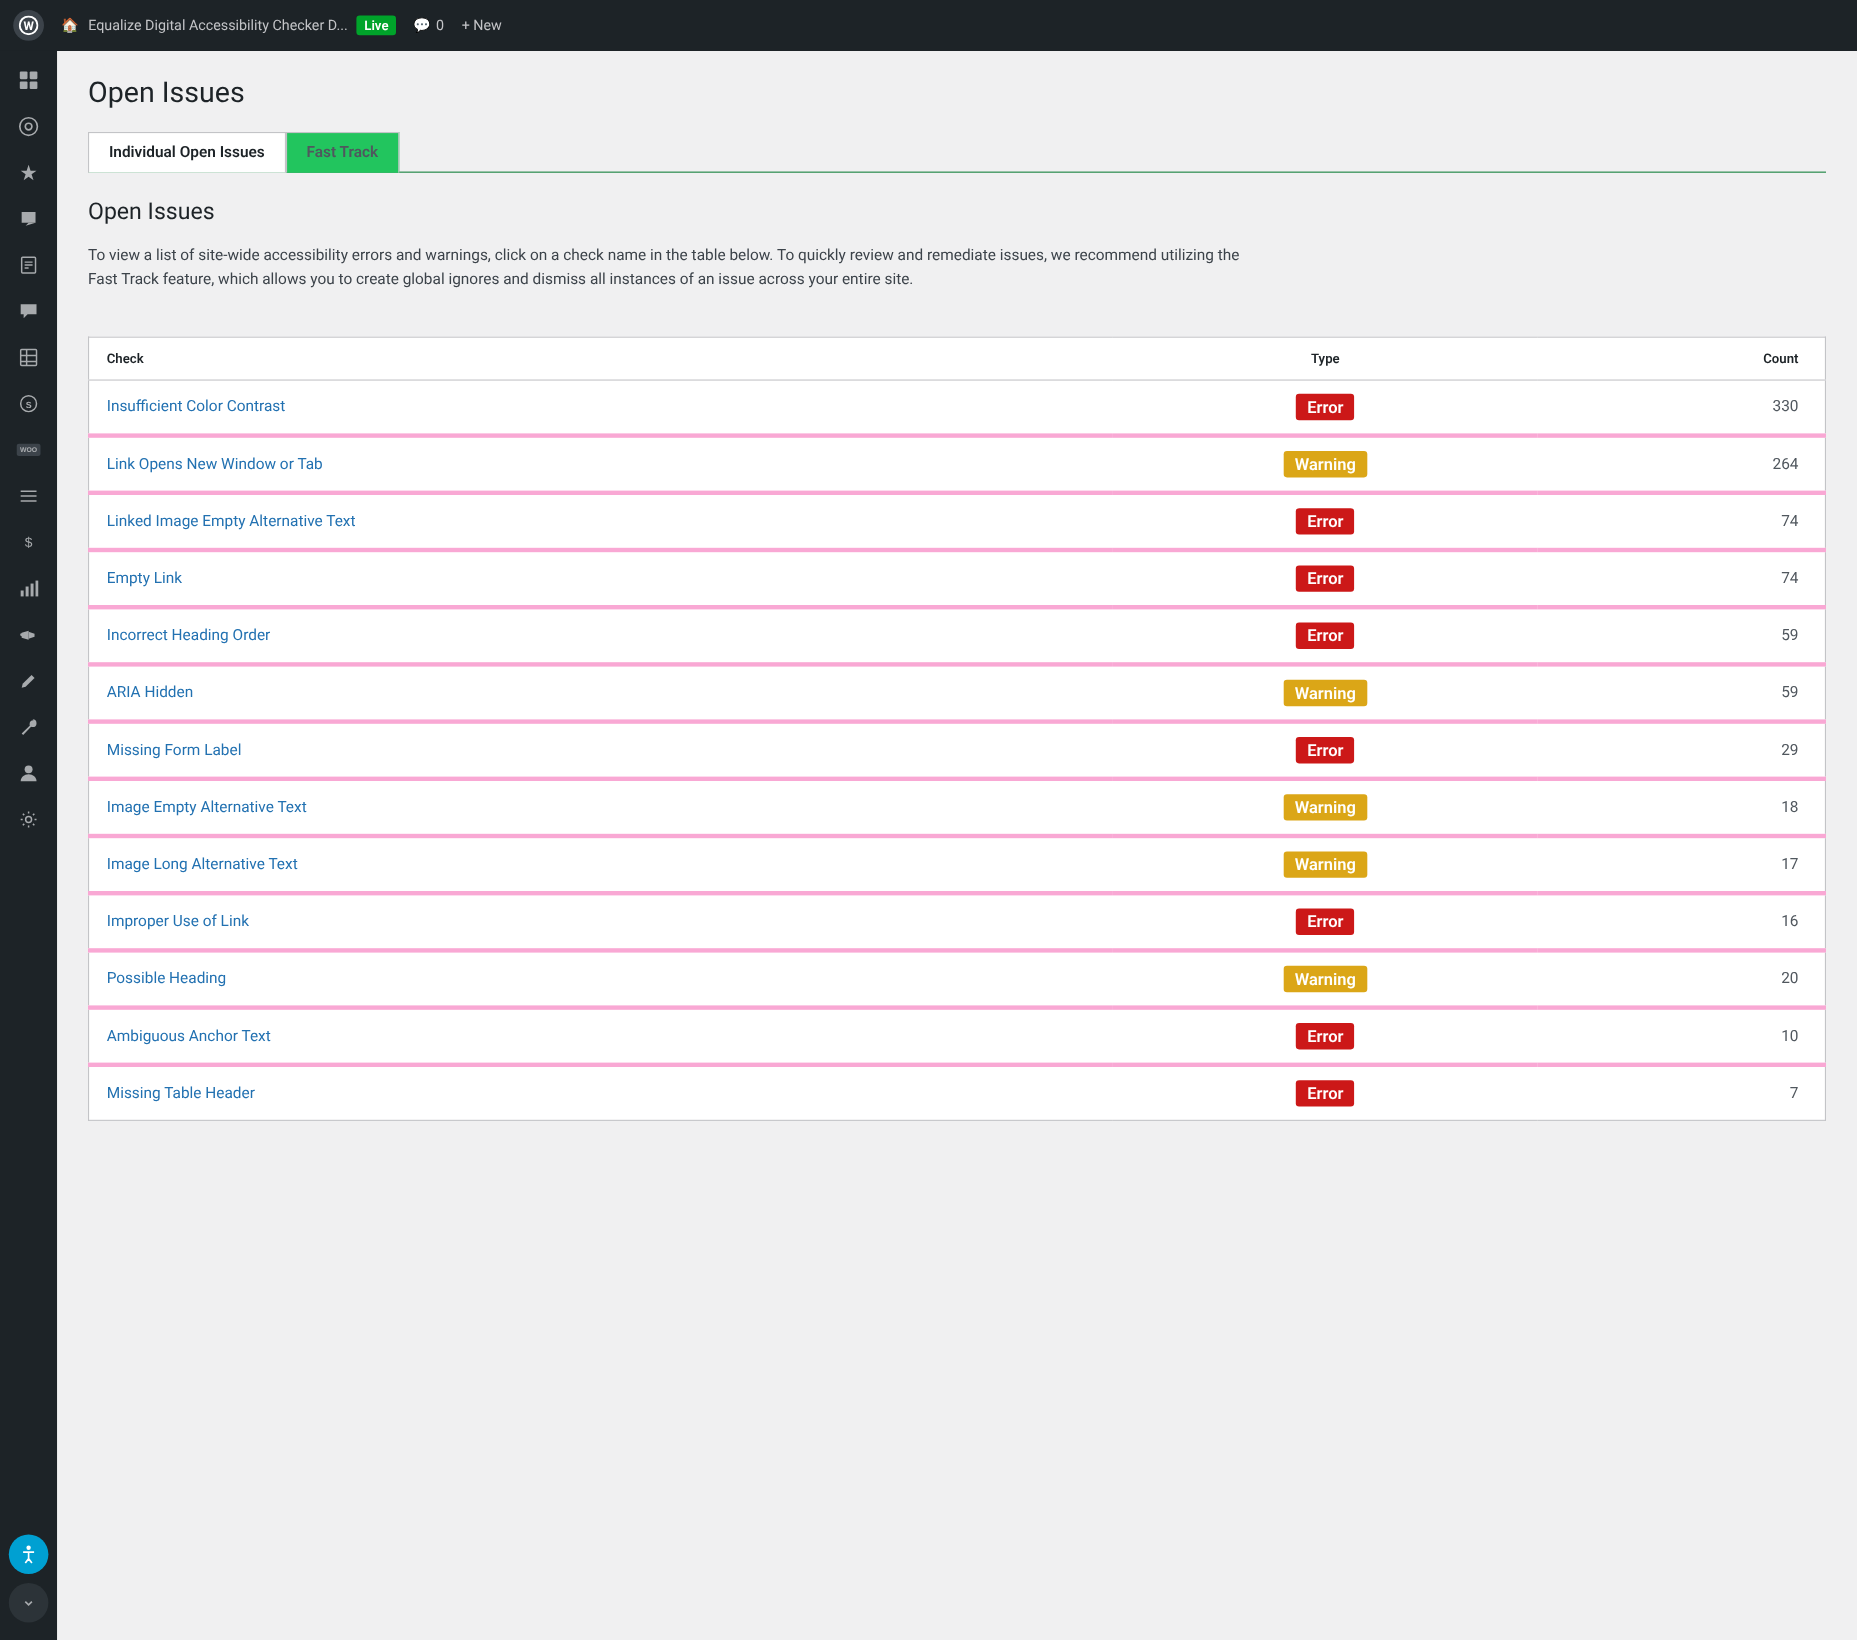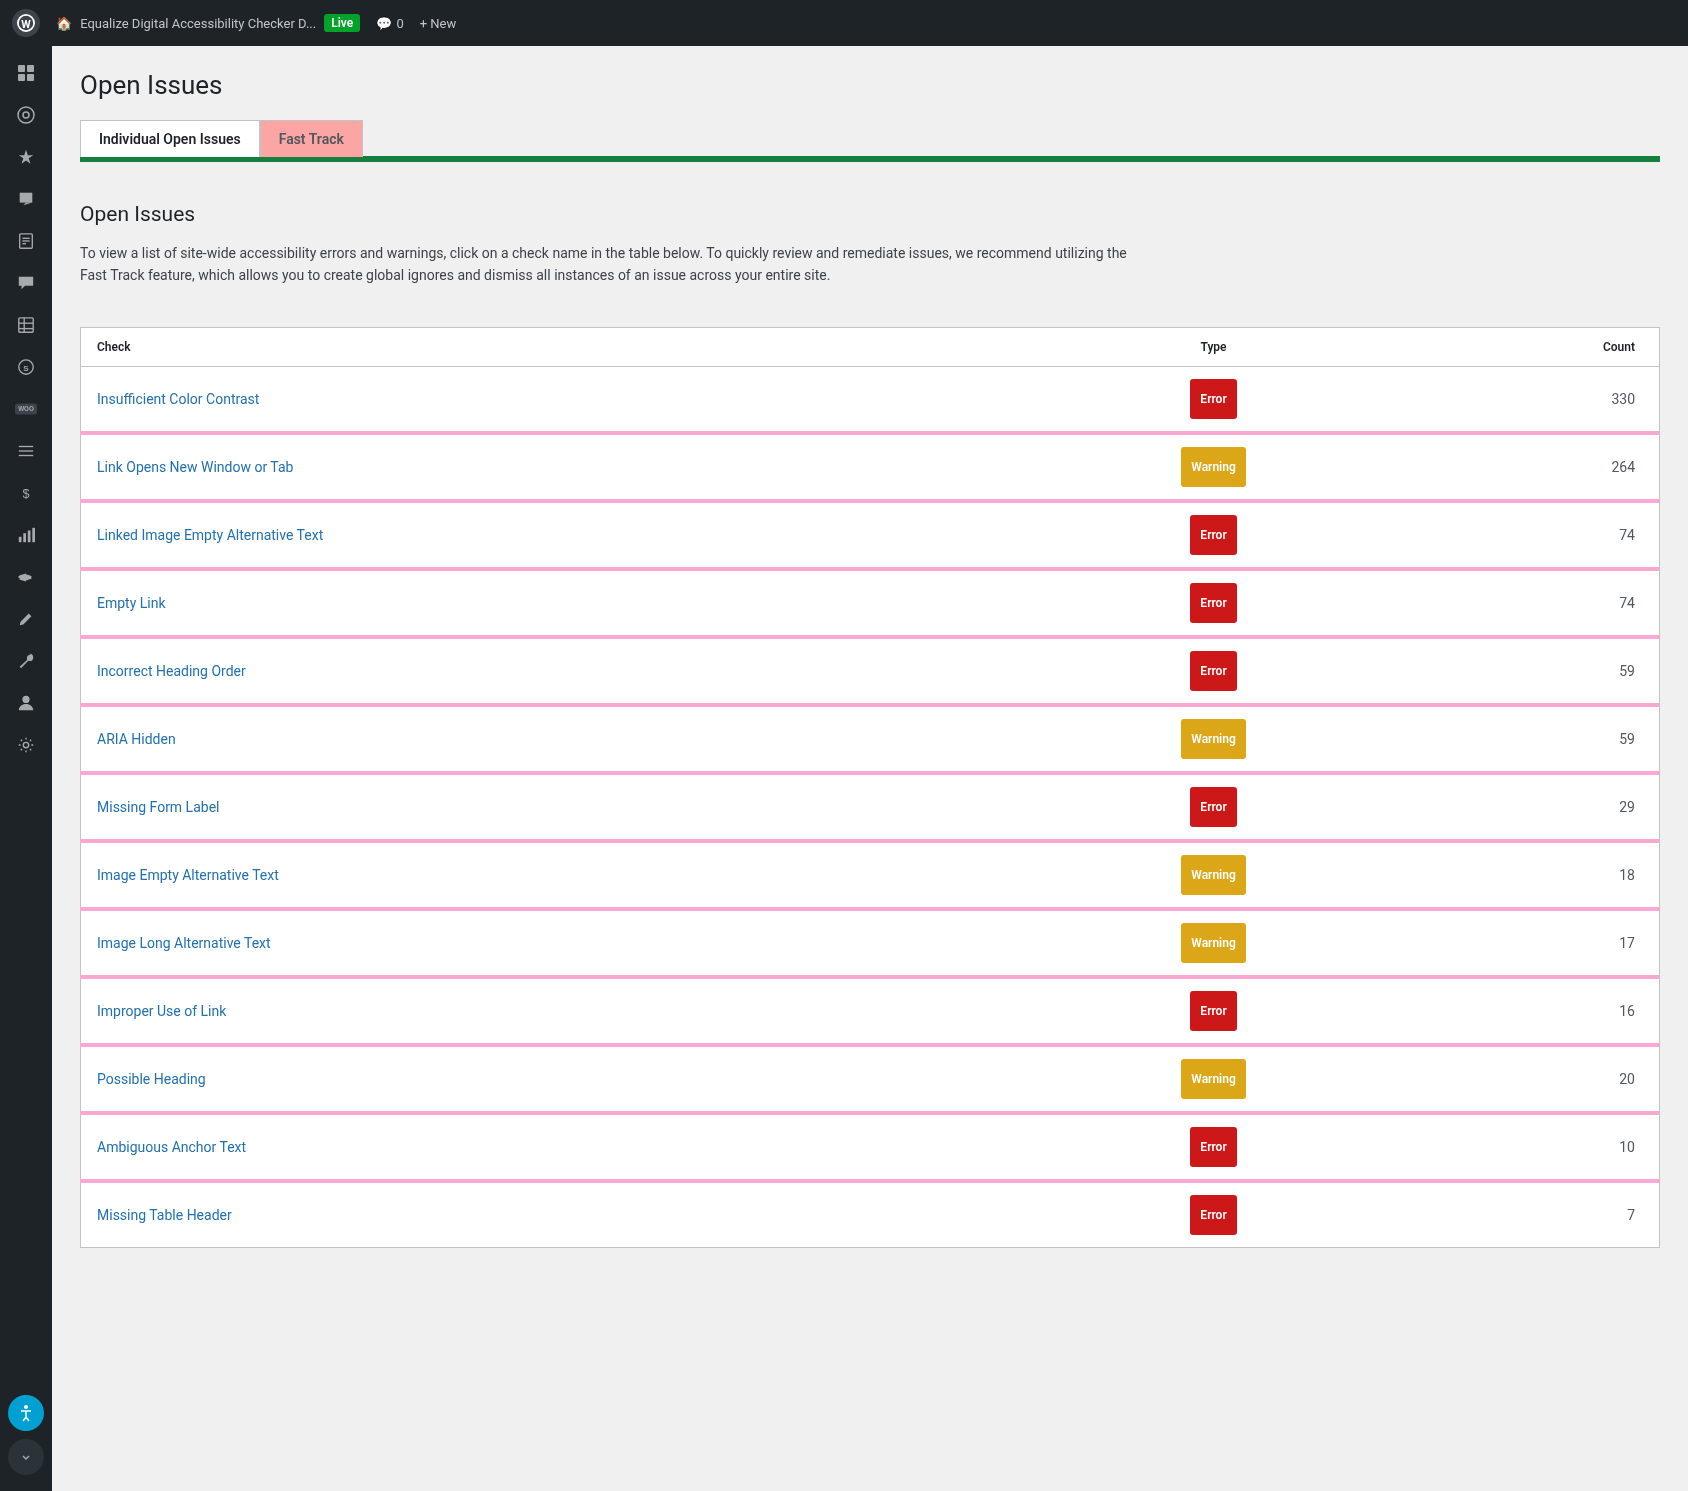--- a/index.html
+++ b/index.html
@@ -77,42 +77,42 @@
       font-size: 26px;
       font-weight: 400;
       color: #1d2327;
       margin-bottom: 20px;
     }
 
     
     .tabs {
       display: flex;
       gap: 0;
-      border-bottom: 6px solid #15803d;
-      margin-bottom: 40px;
+      border-bottom: 1px solid #15803d;
+      margin-bottom: 24px;
     }
     .tab {
       padding: 10px 18px;
       font-size: 14px;
       font-weight: 600;
       cursor: pointer;
       border: 1px solid transparent;
       border-bottom: none;
       background: transparent;
       color: #1d2327;
       margin-bottom: -1px;
     }
     .tab.active {
       background: #fff;
       border-color: #c3c4c7;
       border-bottom-color: #fff;
       color: #1d2327;
     }
     .tab.inactive {
-      background: #fca5a5;
+      background: #22c55e;
       border-color: #c3c4c7;
       color: #50575e;
     }
 
     
     .section-title {
       font-size: 21px;
       font-weight: 400;
       color: #1d2327;
       margin-bottom: 16px;
@@ -157,23 +157,23 @@
     .issues-table td:nth-child(3) { text-align: right; padding-right: 24px; color: #50575e; }
 
     .check-link {
       color: #2271b1;
       text-decoration: none;
       cursor: pointer;
     }
 
     .badge {
       display: inline-block;
-      padding: 13px 10px;
+      padding: 3px 10px;
       border-radius: 3px;
-      font-size: 12px;
+      font-size: 15px;
       font-weight: 600;
       color: #fff;
       text-transform: capitalize;
     }
     .badge-error { background: #cc1818; }
     .badge-warning { background: #dba617; }
 
     
     .sidebar-accessibility {
       margin-top: auto;

